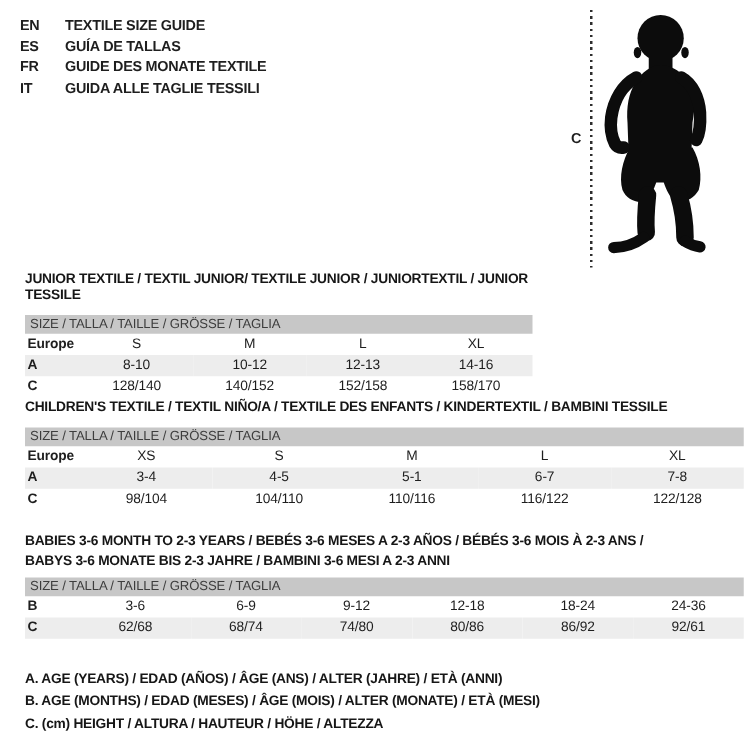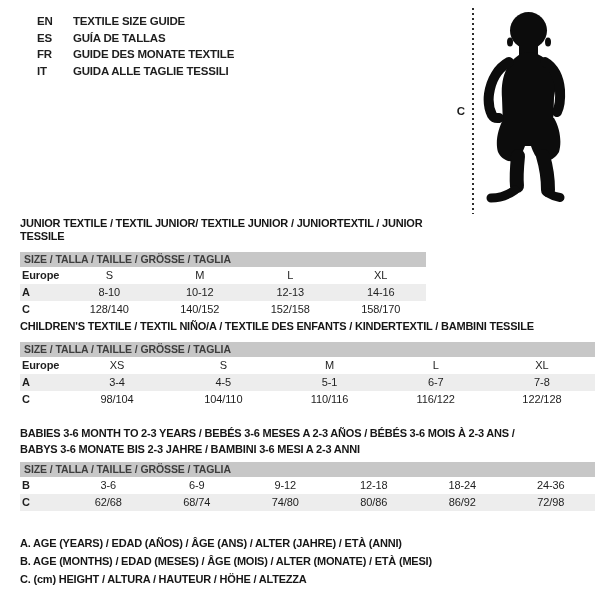--- a/index.html
+++ b/index.html
@@ -1,39 +1,39 @@
 <!DOCTYPE html>
 <html><head>
 <meta charset="utf-8">
 <style>
   html,body{margin:0;padding:0;background:#fff;}
   .canvas{
     position:relative;width:600px;height:600px;background:#ffffff;overflow:hidden;
     font-family:"Liberation Sans", sans-serif;color:#1e1e1e;
   }
   
-  .lang-block{position:absolute;left:37px;top:13px;}
+  .lang-block{position:absolute;left:16px;top:13px;}
   .lang-row{display:flex;line-height:16.5px;font-size:11.5px;font-weight:bold;letter-spacing:-0.2px;}
   .lang-code{width:36px;flex:0 0 36px;}
   
   .dotted-line{
     position:absolute;left:472px;top:8px;width:2px;height:206px;
     background:repeating-linear-gradient(#2e2e2e 0 2px, transparent 2px 5px);
   }
   .c-label{position:absolute;left:453px;top:105px;width:16px;text-align:center;
     font-size:11.5px;font-weight:bold;}
   .silhouette{position:absolute;left:479px;top:6px;width:112px;height:200px;}
   
   .tbl{position:absolute;left:20px;}
   .t1{top:217px;width:406px;}
   .t2{top:320px;width:575px;}
   .t3{top:425px;width:575px;}
   .tbl-title{font-size:11px;font-weight:bold;letter-spacing:-0.2px;line-height:13px;margin-bottom:9px;color:#161616;}
   .t3 .tbl-title{line-height:16px;margin-bottom:5px;}
-  .size-bar{background:#c7c7c7;color:#3d3d3d;font-size:10.5px;font-weight:bold;
+  .size-bar{background:#c7c7c7;color:#3d3d3d;font-size:10.5px;font-weight:normal;
     height:15px;line-height:15px;padding-left:4px;letter-spacing:-0.1px;}
   .grid{display:grid;}
   .g5{grid-template-columns:44px repeat(4,1fr);}
   .g6{grid-template-columns:44px repeat(5,1fr);}
   .g7{grid-template-columns:44px repeat(6,1fr);}
   .cell{height:17px;line-height:17px;font-size:11px;text-align:center;letter-spacing:-0.1px;}
   .cell.lab{text-align:left;padding-left:2px;font-weight:bold;}
   .shade{background:#ededed;}
   
   .notes{position:absolute;left:20px;top:534px;}
@@ -146,21 +146,21 @@
       <div class="cell">9-12</div>
       <div class="cell">12-18</div>
       <div class="cell">18-24</div>
       <div class="cell">24-36</div>
       <div class="cell lab shade">C</div>
       <div class="cell shade">62/68</div>
       <div class="cell shade">68/74</div>
       <div class="cell shade">74/80</div>
       <div class="cell shade">80/86</div>
       <div class="cell shade">86/92</div>
-      <div class="cell shade">72/98</div>
+      <div class="cell shade">92/61</div>
     </div>
   </div>
 
   <div class="notes">
     <div class="note-line">A. AGE (YEARS) / EDAD (AÑOS) / ÂGE (ANS) / ALTER (JAHRE) / ETÀ (ANNI)</div>
     <div class="note-line">B. AGE (MONTHS) / EDAD (MESES) / ÂGE (MOIS) / ALTER (MONATE) / ETÀ (MESI)</div>
     <div class="note-line">C. (cm) HEIGHT / ALTURA / HAUTEUR / HÖHE / ALTEZZA</div>
   </div>
 
 </div>

